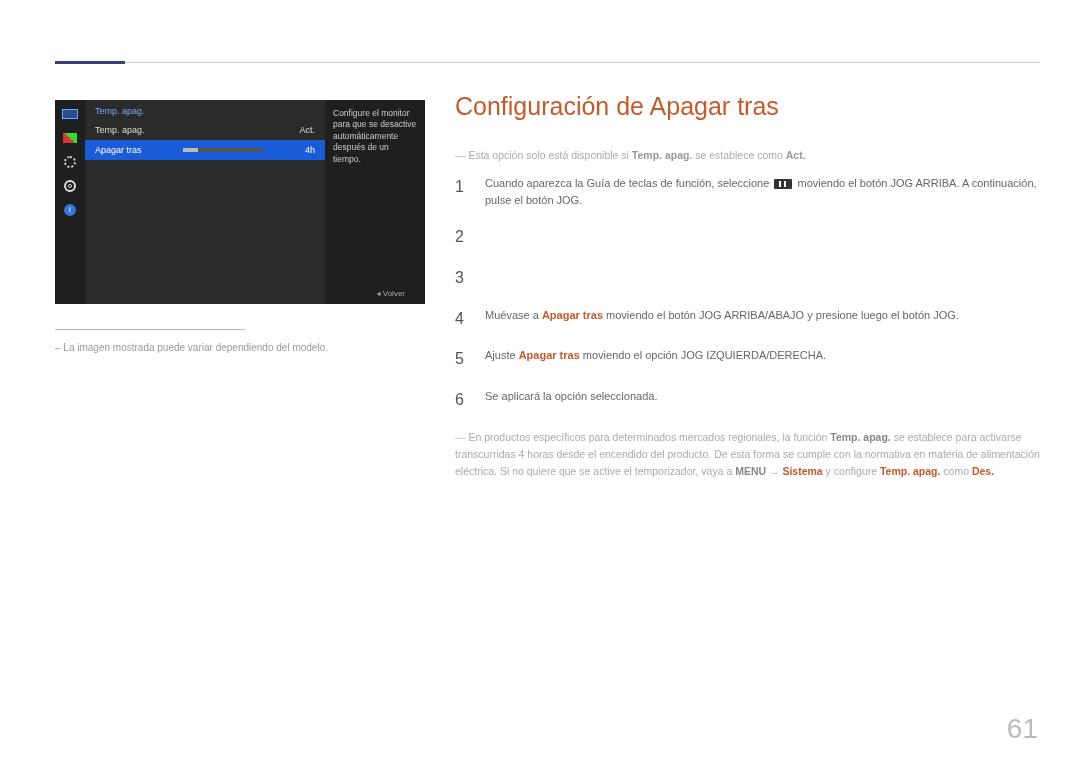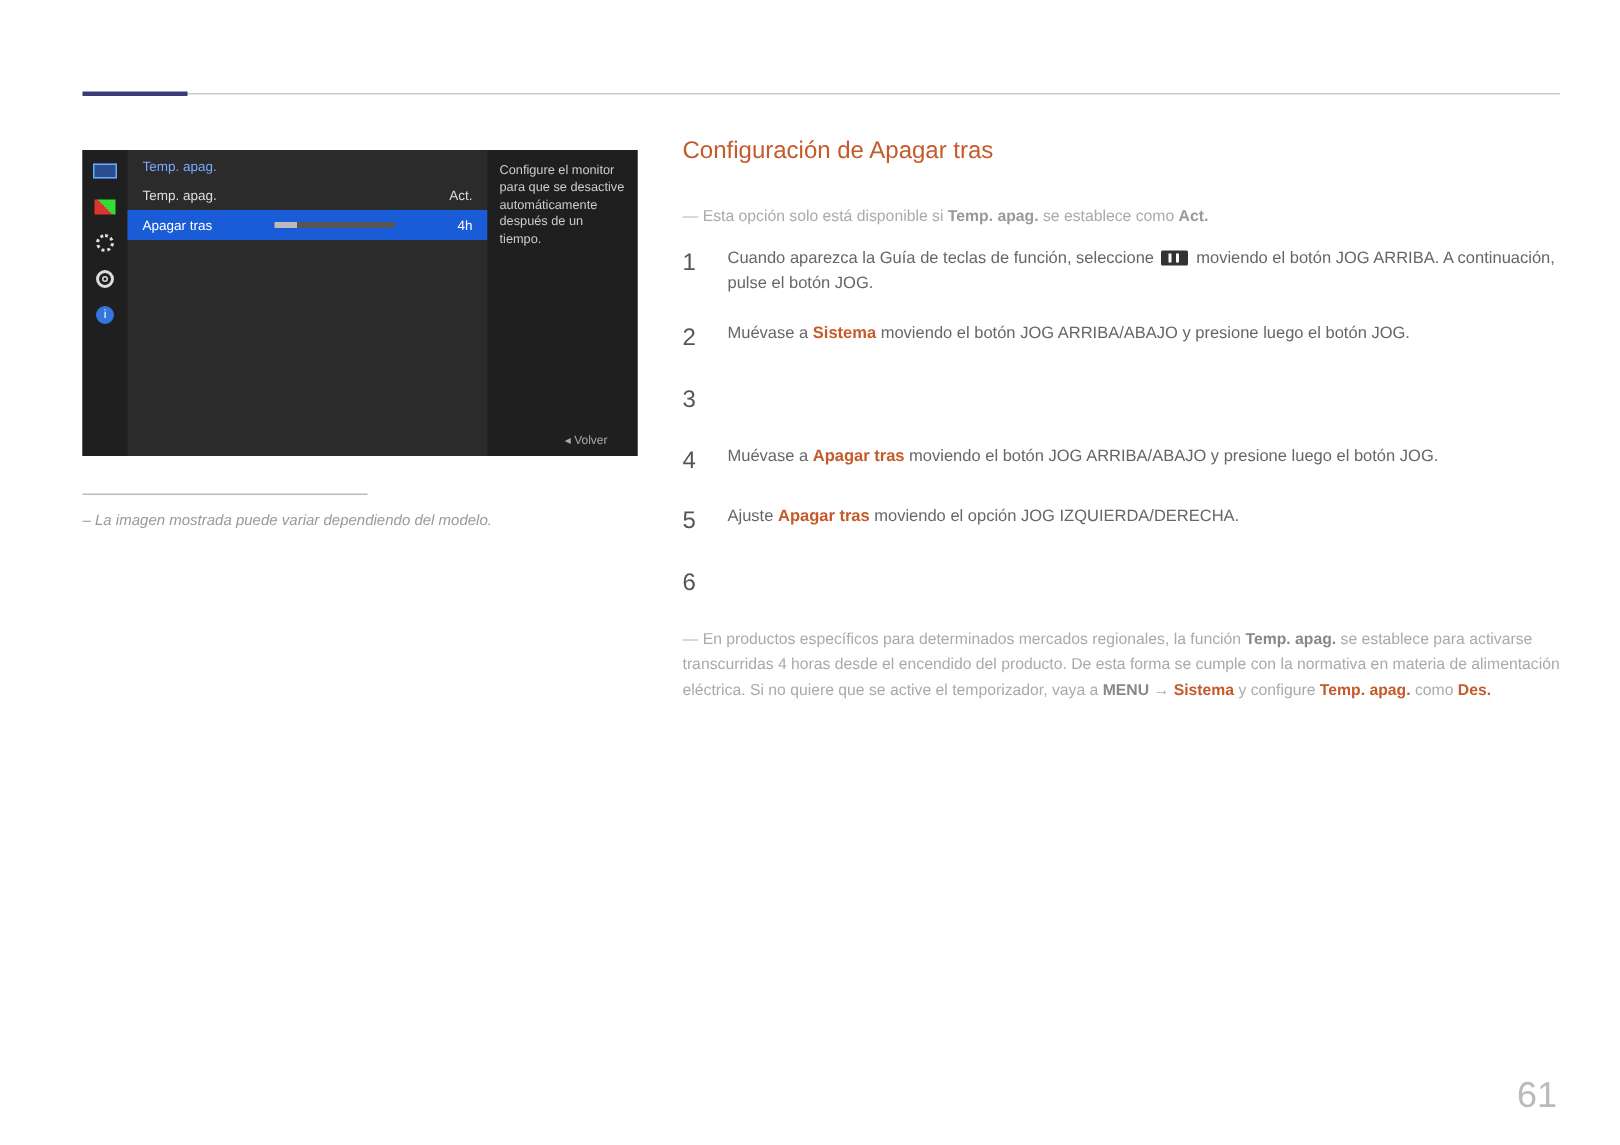--- a/index.html
+++ b/index.html
@@ -50,39 +50,39 @@
   .osd-main { flex: 1; display: flex; }
   .osd-settings { flex: 1; padding: 0; }
   .osd-title { color:#7aa7ff; font-size:9px; padding:6px 10px 4px; }
   .osd-row { display:flex; justify-content:space-between; padding:5px 10px; font-size:9px; }
   .osd-row.sel { background:#1a5bd8; color:#fff; }
   .osd-bar { height:4px; width:80px; background:#555; margin:0 6px; align-self:center; position:relative;}
   .osd-bar-fill{ position:absolute; left:0; top:0; bottom:0; width:18%; background:#bbb;}
   .osd-desc { width:100px; background:#1f1f1f; padding:8px; font-size:8.5px; line-height:1.35; color:#ccc; position:relative;}
   .osd-back { position:absolute; bottom:4px; right:20px; font-size:8px; color:#aaa;}
   .footnote-line { border-top:1px solid #bbb; width:190px; margin-top:25px; }
-  .footnote { font-size:10px; color:#999; margin-top:12px;font-style:italic; }
+  .footnote { font-size:10px; color:#999; margin-top:12px; }
   .footnote::before { content:"–  "; color:#999; }
   
-  h2 { color:#c55a2a; font-weight:400; font-size:16px; margin-top:32px; margin-bottom:14px; }
+  h2 { color:#c55a2a; font-weight:400; font-size:25px; margin-top:32px; margin-bottom:14px; }
   .dash-note { font-size:10.5px; color:#aaa; margin-bottom:14px;margin-top:28px; }
   .dash-note::before { content:"― "; color:#bbb; }
   .dash-note b { color:#999; font-weight:600;}
   .step { display:flex; gap:14px; margin-bottom:16px; font-size:11px; line-height:1.55; color:#666;}
   .step-num { font-size:16px; font-weight:300; color:#555; width:16px; flex:0 0 16px; }
   .step-txt b.orange { color:#c55a2a; font-weight:600;}
   .step-txt b { color:#444; font-weight:600;}
   .glyph { display:inline-block; width:18px; height:10px; background:#333; vertical-align:middle; border-radius:1px; position:relative; margin:0 2px;}
   .glyph::before, .glyph::after { content:""; position:absolute; top:2px; bottom:2px; width:1.5px; background:#fff;}
   .glyph::before{ left:5px;} .glyph::after{ left:10px;}
   .note { font-size:10.5px; color:#aaa; line-height:1.6; margin-top:6px;}
   .note::before { content:"― "; color:#bbb;}
   .note b.orange { color:#c55a2a; font-weight:600;}
   .note b { color:#888; font-weight:600;}
-  .pagenum { position:absolute; bottom:18px; right:42px; font-size:24px; color:#bbb; font-weight:300;}
+  .pagenum { position:absolute; bottom:18px; right:42px; font-size:28px; color:#bbb; font-weight:300;}
   
   .ic-screen{width:16px;height:10px;border:1px solid #6af;background:#2a4d8f;}
   .ic-pic{width:14px;height:10px;background:linear-gradient(45deg,#d33 50%,#3d3 50%);}
   .ic-gear{width:12px;height:12px;border:2px dotted #ddd;border-radius:50%;}
   .ic-set{width:12px;height:12px;border:2px solid #ddd;border-radius:50%;position:relative;}
   .ic-set::after{content:"";position:absolute;inset:2px;border:1px solid #ddd;border-radius:50%;}
   .ic-info{width:12px;height:12px;background:#37d;border-radius:50%;color:#fff;font-size:8px;text-align:center;line-height:12px;}
 </style>
 </head>
 <body>
@@ -145,23 +145,20 @@
 
       <div class="step">
         <div class="step-num">1</div>
         <div class="step-txt">
           <span>Cuando aparezca la Guía de teclas de función, seleccione </span><span class="glyph"></span><span> moviendo el botón JOG ARRIBA. A continuación, pulse el botón JOG.</span>
         </div>
       </div>
 
       <div class="step">
         <div class="step-num">2</div>
-        <div class="step-txt">
-          <span>Muévase a </span><b class="orange">Sistema</b><span> moviendo el botón JOG ARRIBA/ABAJO y presione luego el botón JOG.</span>
-        </div>
       </div>
 
       <div class="step">
         <div class="step-num">3</div>
       </div>
 
       <div class="step">
         <div class="step-num">4</div>
         <div class="step-txt">
           <span>Muévase a </span><b class="orange">Apagar tras</b><span> moviendo el botón JOG ARRIBA/ABAJO y presione luego el botón JOG.</span>
@@ -170,20 +167,21 @@
 
       <div class="step">
         <div class="step-num">5</div>
         <div class="step-txt">
           <span>Ajuste </span><b class="orange">Apagar tras</b><span> moviendo el opción JOG IZQUIERDA/DERECHA.</span>
         </div>
       </div>
 
       <div class="step">
         <div class="step-num">6</div>
+        <div class="step-txt">Se aplicará la opción seleccionada.</div>
       </div>
 
 
       <p class="note">
         <span>En productos específicos para determinados mercados regionales, la función </span><b>Temp. apag.</b><span> se establece para activarse transcurridas 4 horas desde el encendido del producto. De esta forma se cumple con la normativa en materia de alimentación eléctrica. Si no quiere que se active el temporizador, vaya a </span><b>MENU</b><span> → </span><b class="orange">Sistema</b><span> y configure </span><b class="orange">Temp. apag.</b><span> como </span><b class="orange">Des.</b>
       </p>
     </div>
   </div>
 </div>
 

